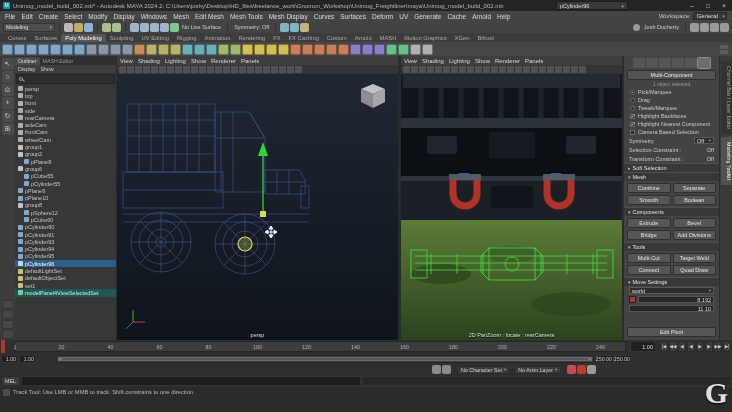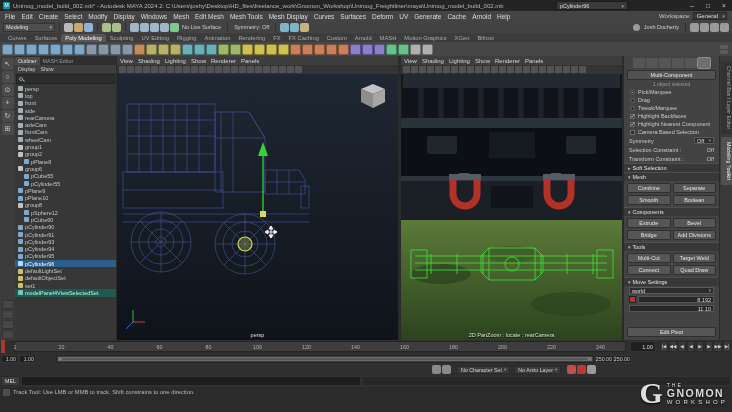--- a/index.html
+++ b/index.html
@@ -840,20 +840,15 @@
     <div id="mel-output"></div>
   </div>
 
   <div id="helprow">
     <span id="help-icon"></span>
     <span id="help-text">Track Tool: Use LMB or MMB to track. Shift constrains to one direction.</span>
   </div>
 
   <div id="watermark">
     <span id="wm-g">G</span>
-    <span id="wm-txt">
-      <span id="wm-the">THE</span>
-      <span id="wm-gnomon">GNOMON</span>
-      <span id="wm-workshop">WORKSHOP</span>
-    </span>
   </div>
 
 </div>
 
 </body></html>

